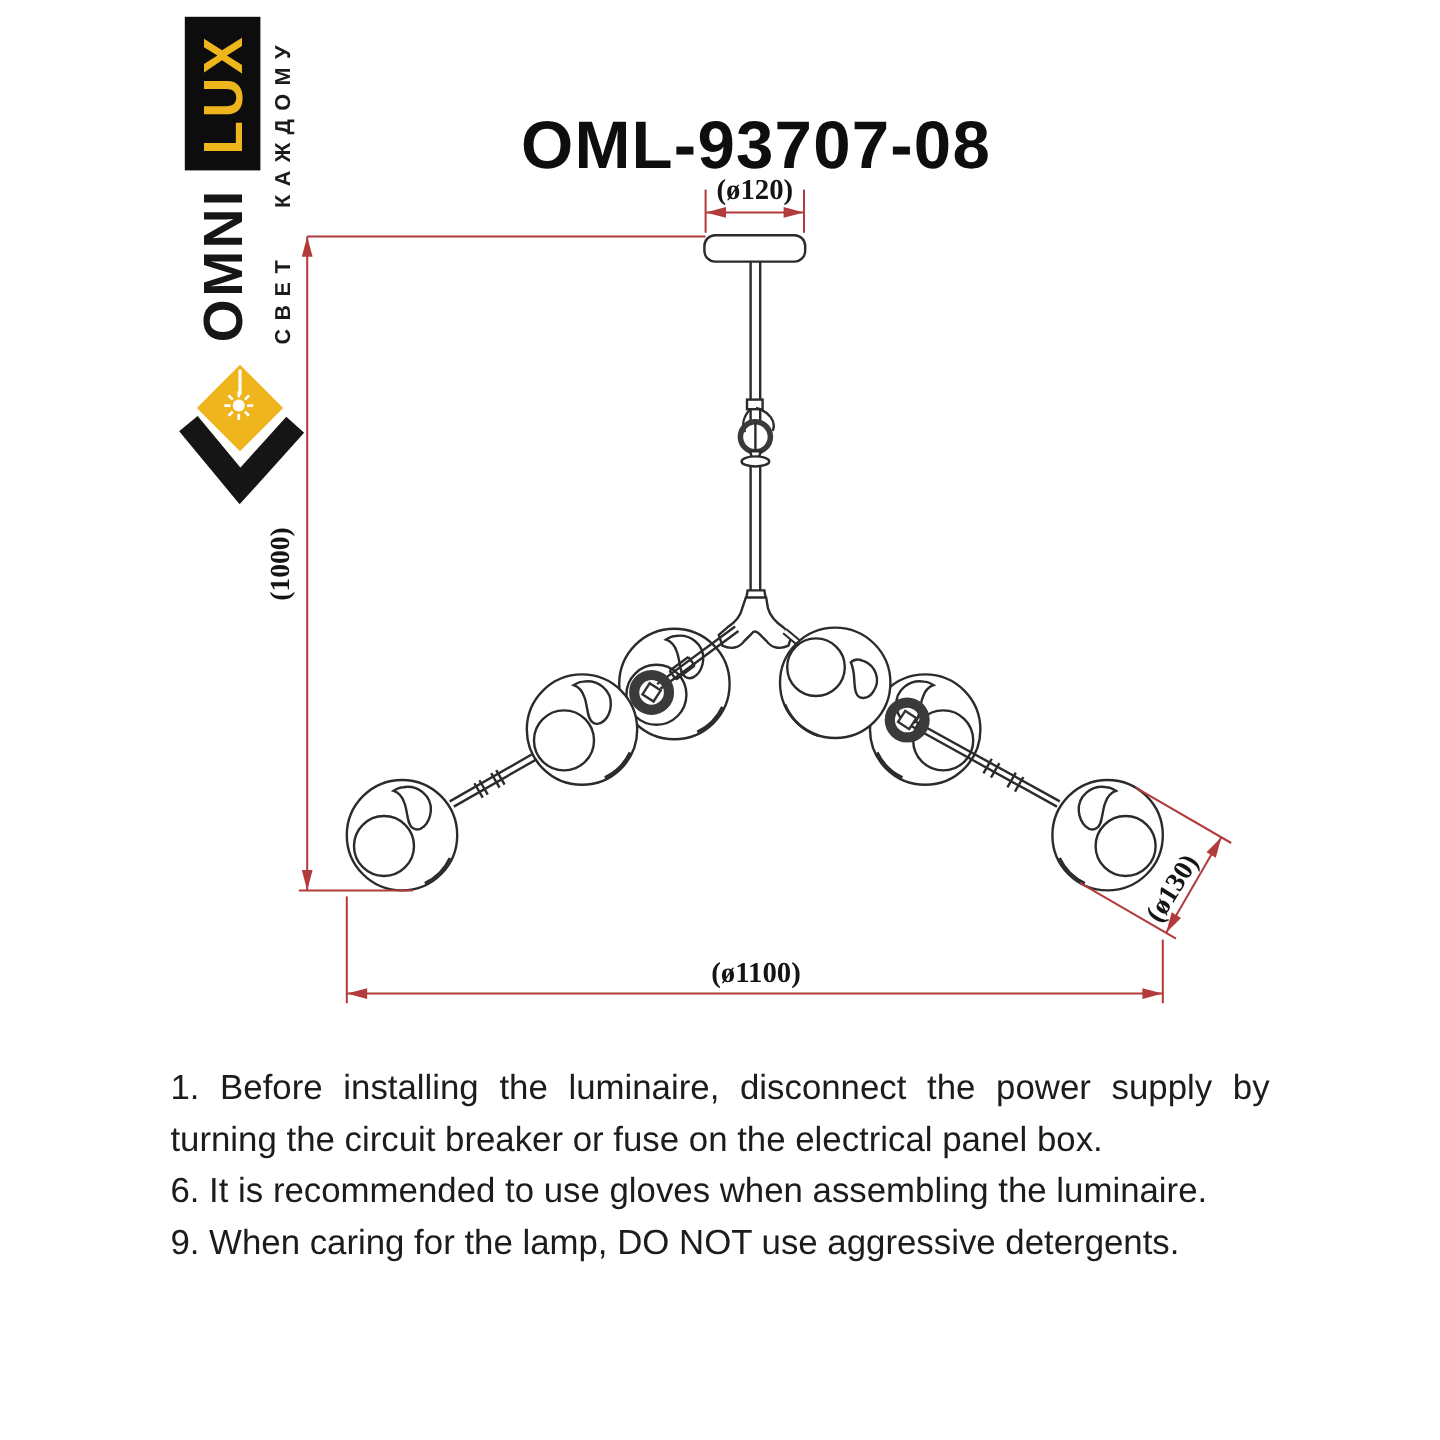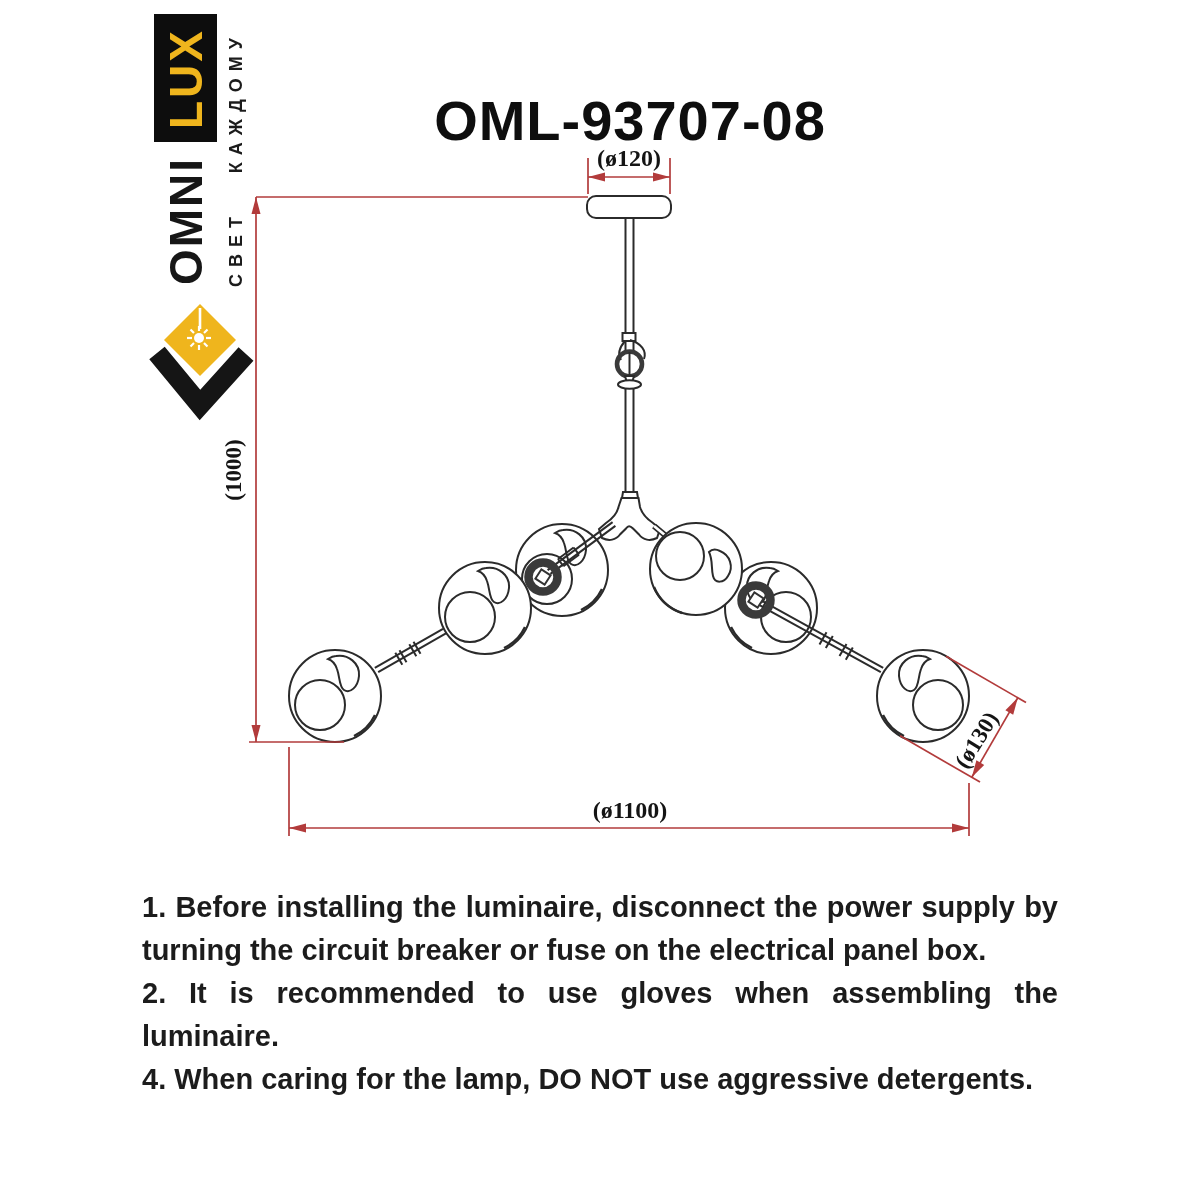--- a/index.html
+++ b/index.html
@@ -34,21 +34,21 @@
   .dark{ stroke:#3a3a3a; fill:none; }
   .red { stroke:var(--dim); stroke-width:1.7; fill:none; }
   .redf{ fill:var(--dim); stroke:none; }
   .dimtxt{ font-family:"Liberation Serif", serif; font-weight:700; font-size:24px; fill:#141414; }
   .dimtxt.small{ font-size:23px; }
   .accent-fill{ fill:var(--accent); }
 
   
   .instructions{ position:absolute; left:142px; top:886px; width:916px; }
   .instructions p{ margin:0; text-align:justify; font-size:29px; line-height:43px;
-                   color:#1c1c1c; font-weight:700; }
+                   color:#1c1c1c; font-weight:400; }
 </style>
 </head>
 <body>
 
 <div class="page">
 
   <div class="lux-box">
     <span class="vtext">LUX</span>
   </div>
   <div class="omni">
@@ -209,17 +209,17 @@
       <line x1="900" y1="735.8" x2="980" y2="782.1" class="red"></line>
       <line x1="1017.8" y1="697.7" x2="971.8" y2="777.3" class="red"></line>
       <polygon class="redf" points="1017.8,697.7 1013.2,714.7 1005.4,710.2"></polygon>
       <polygon class="redf" points="971.8,777.3 984.2,764.9 976.4,760.3"></polygon>
       <text class="dimtxt small" transform="translate(983,744) rotate(-58)" text-anchor="middle">(ø130)</text>
     </g>
   </svg>
 
   <div class="instructions">
     <p>1. Before installing the luminaire, disconnect the power supply by turning the circuit breaker or fuse on the electrical panel box.</p>
-    <p>2. It is recommended to use gloves when assembling the luminaire.</p>
-    <p>4. When caring for the lamp, DO NOT use aggressive detergents.</p>
+    <p>6. It is recommended to use gloves when assembling the luminaire.</p>
+    <p>9. When caring for the lamp, DO NOT use aggressive detergents.</p>
   </div>
 
 </div>
 
 </body></html>

